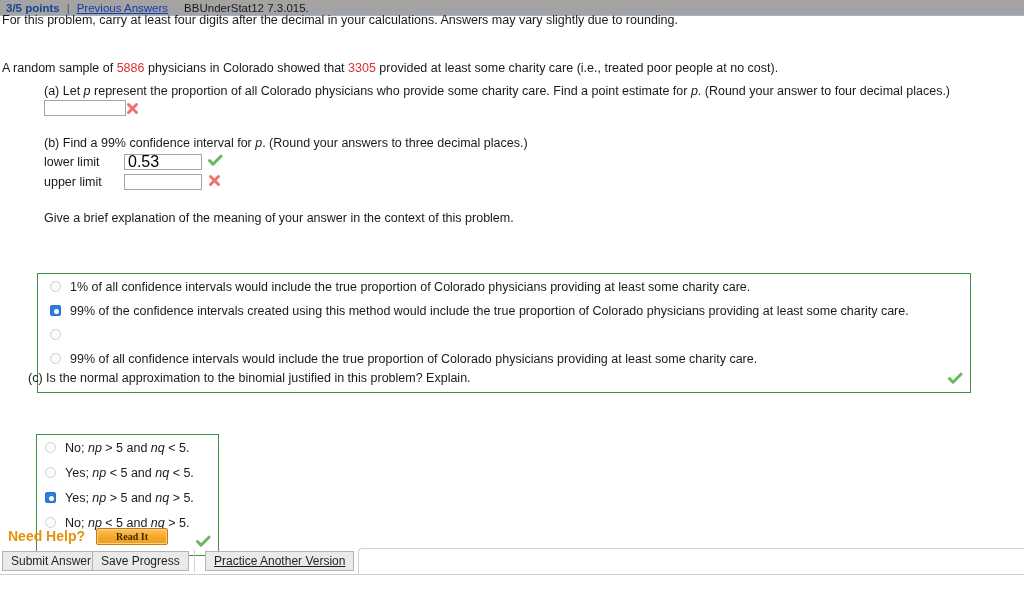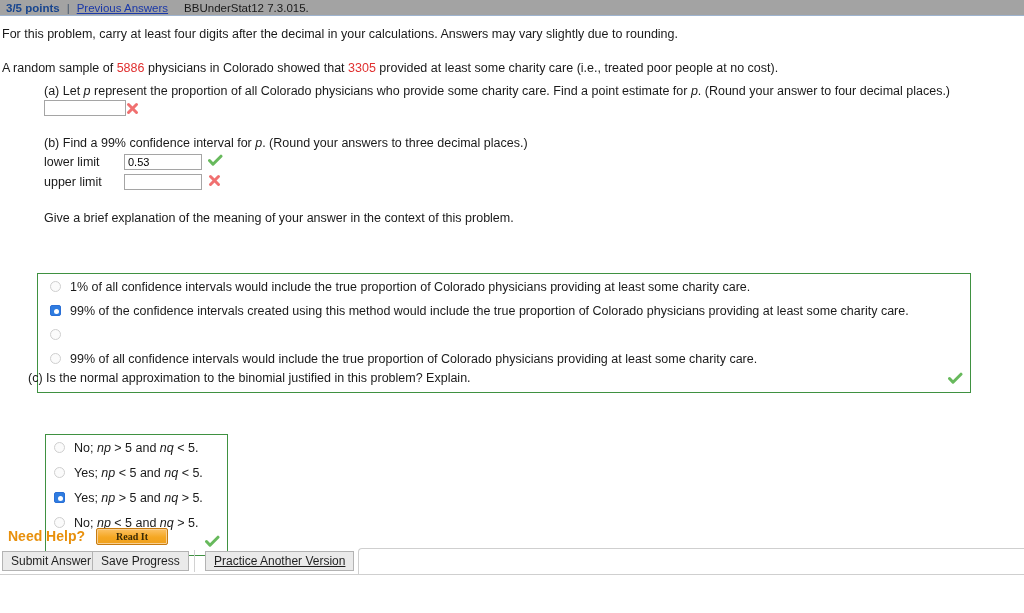--- a/index.html
+++ b/index.html
@@ -44,21 +44,21 @@
     margin-right: 8px;
     cursor: pointer;
   }
   .qid {
     color: #1a1a1a;
     padding-left: 8px;
   }
   .intro-line {
     position: absolute;
     left: 2px;
-    top: 27px;
+    top: 13px;
     font-size: 12.5px;
   }
   .sample-line {
     position: absolute;
     left: 2px;
     top: 61px;
     font-size: 12.5px;
   }
   .num-red { color: #e03030; }
   .it { font-style: italic; }
@@ -78,21 +78,21 @@
     align-items: center;
   }
 
   
   .ansbox {
     width: 82px;
     height: 16px;
     border: 1px solid #a5a5a5;
     background: #ffffff;
     font-family: "Liberation Sans", sans-serif;
-    font-size: 11px;
+    font-size: 16px;
     padding: 0 3px;
     color: #000;
     outline: none;
   }
   .ansbox.wide { width: 78px; }
 
   
   .mark {
     display: inline-block;
     width: 18px;
@@ -190,21 +190,21 @@
   }
 
   
   .part-c-q {
     position: absolute;
     left: 28px;
     top: 371px;
     font-size: 12.5px;
   }
   #partc-box {
-    left: 45px;
+    left: 36px;
     top: 386px;
     width: 183px;
     height: 122px;
   }
   .partc-opts { padding-top: 6px; }
   .partc-opts .opt-row { height: 25px; padding-left: 8px; }
 
   
   .need-help {
     position: absolute;

